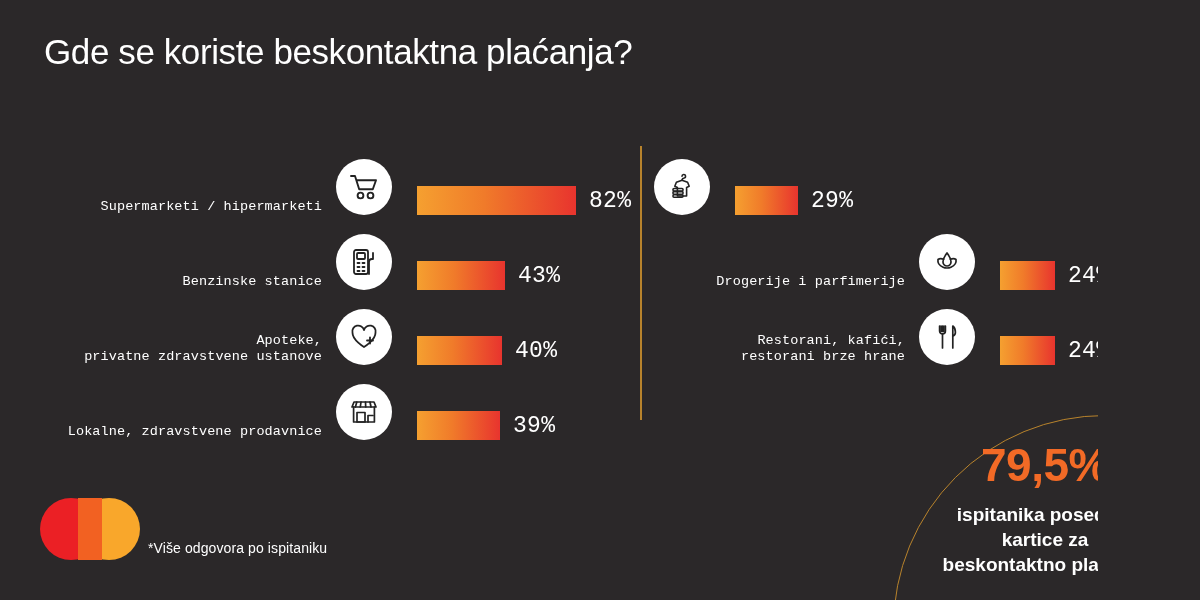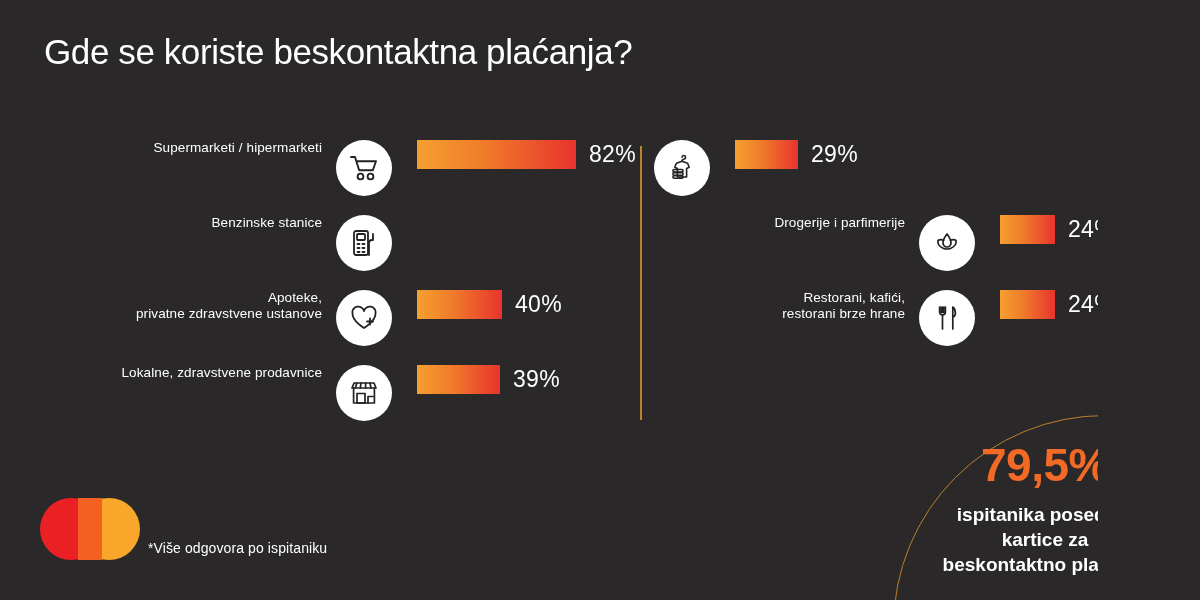--- a/index.html
+++ b/index.html
@@ -44,21 +44,22 @@
 
   
   .col { position:absolute; }
   .col-left  { left:0px;   top:140px; width:640px; }
   .col-right { left:640px; top:140px; width:560px; }
 
   .row {
     position:relative;
     height:75px;
     display:flex;
-    align-items:flex-start;
+    align-items:flex-end;
+    font-family:Liberation Mono, monospace;
   }
   .col-left  .row { padding-right:0; }
 
   .row-label {
     font-size:13.5px;
     line-height:16px;
     color:#ffffff;
     text-align:right;
     white-space:pre-line;
     letter-spacing:0.1px;
@@ -178,20 +179,24 @@
           <rect x="9" y="7" width="8" height="6" rx="1"></rect>
           <line x1="9.5" y1="17" x2="11.5" y2="17"></line>
             <line x1="14.5" y1="17" x2="16.5" y2="17"></line>
           <line x1="9.5" y1="21" x2="11.5" y2="21"></line>
             <line x1="14.5" y1="21" x2="16.5" y2="21"></line>
           <line x1="9.5" y1="25" x2="11.5" y2="25"></line>
             <line x1="14.5" y1="25" x2="16.5" y2="25"></line>
           <path d="M21 28V16a3 3 0 013-3h1V7"></path>
         </svg>
       </div>
+      <div class="bar-wrap">
+        <div class="bar" style="width:88px"></div>
+        <span class="bar-value">43%</span>
+      </div>
     </div>
 
     <div class="row">
       <div class="row-label">Apoteke,
 privatne zdravstvene ustanove</div>
       <div class="icon-circle">
         <svg width="34" height="34" viewBox="0 0 34 34" fill="none" stroke="#222" stroke-width="1.8" stroke-linecap="round" stroke-linejoin="round">
           <path d="M17 27S5.5 20.2 5.5 12.8A5.6 5.6 0 0117 10.1a5.6 5.6 0 0111.5 2.7C28.5 20.2 17 27 17 27z"></path>
           <line x1="23" y1="17.5" x2="23" y2="23.5"></line>
           <line x1="20" y1="20.5" x2="26" y2="20.5"></line>

